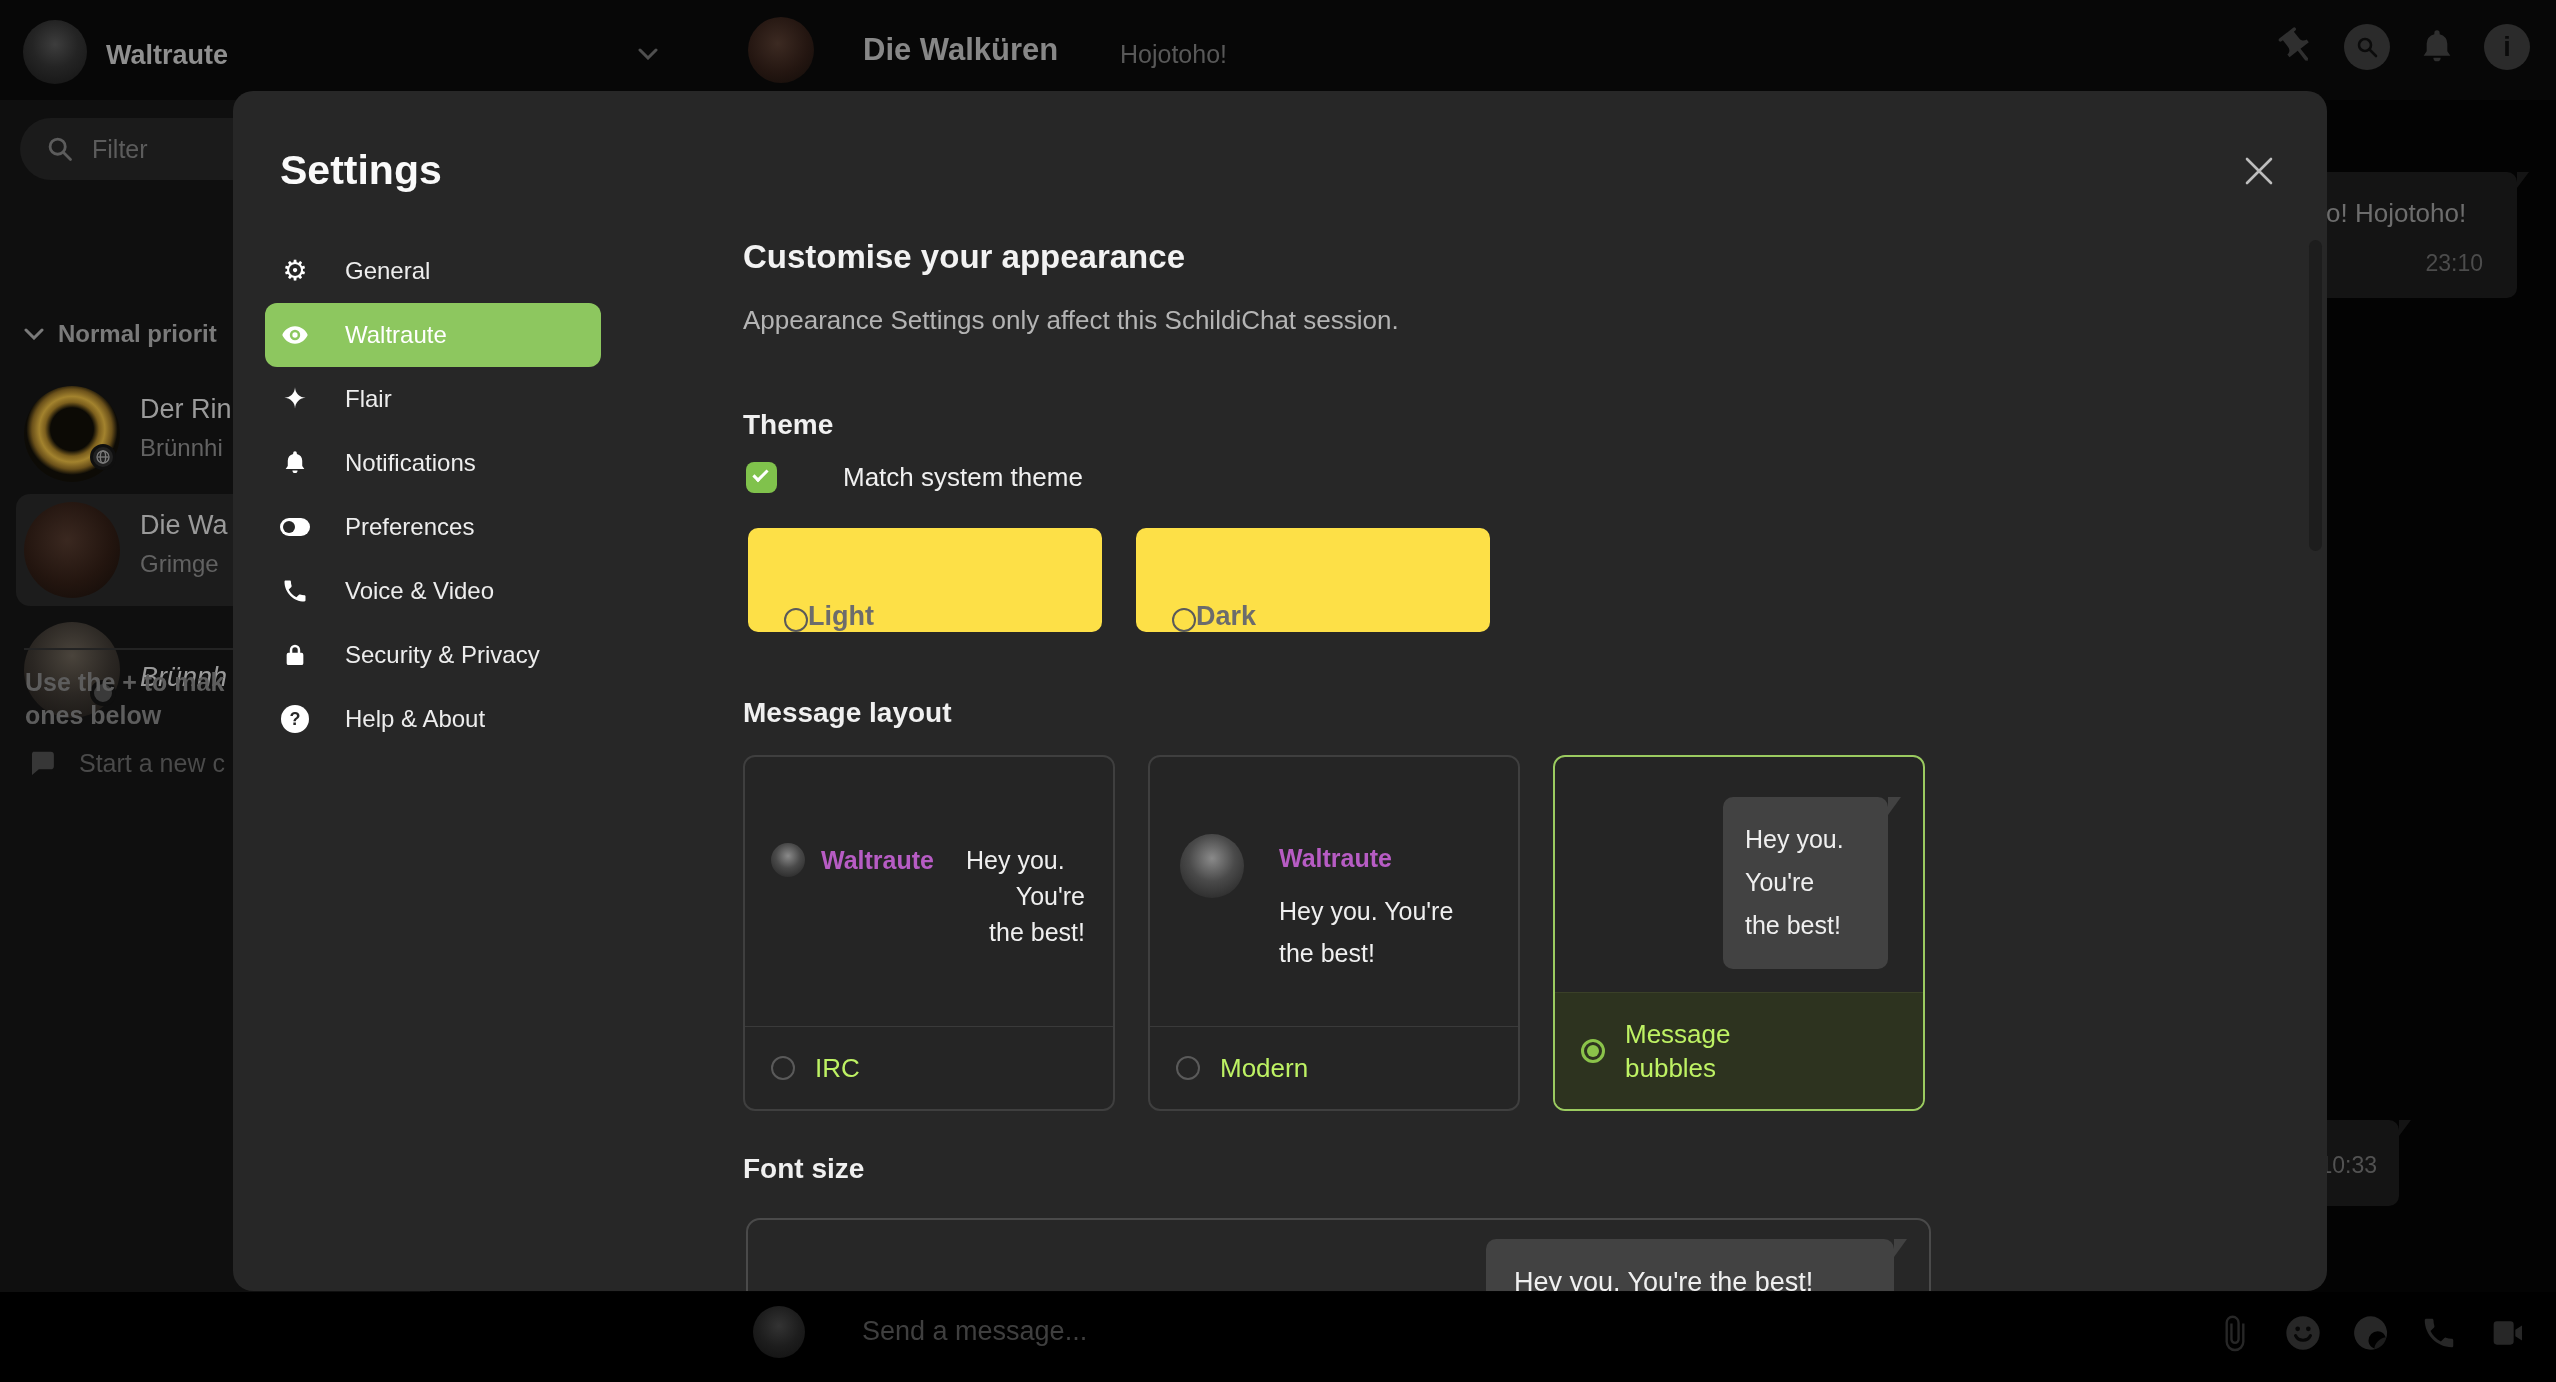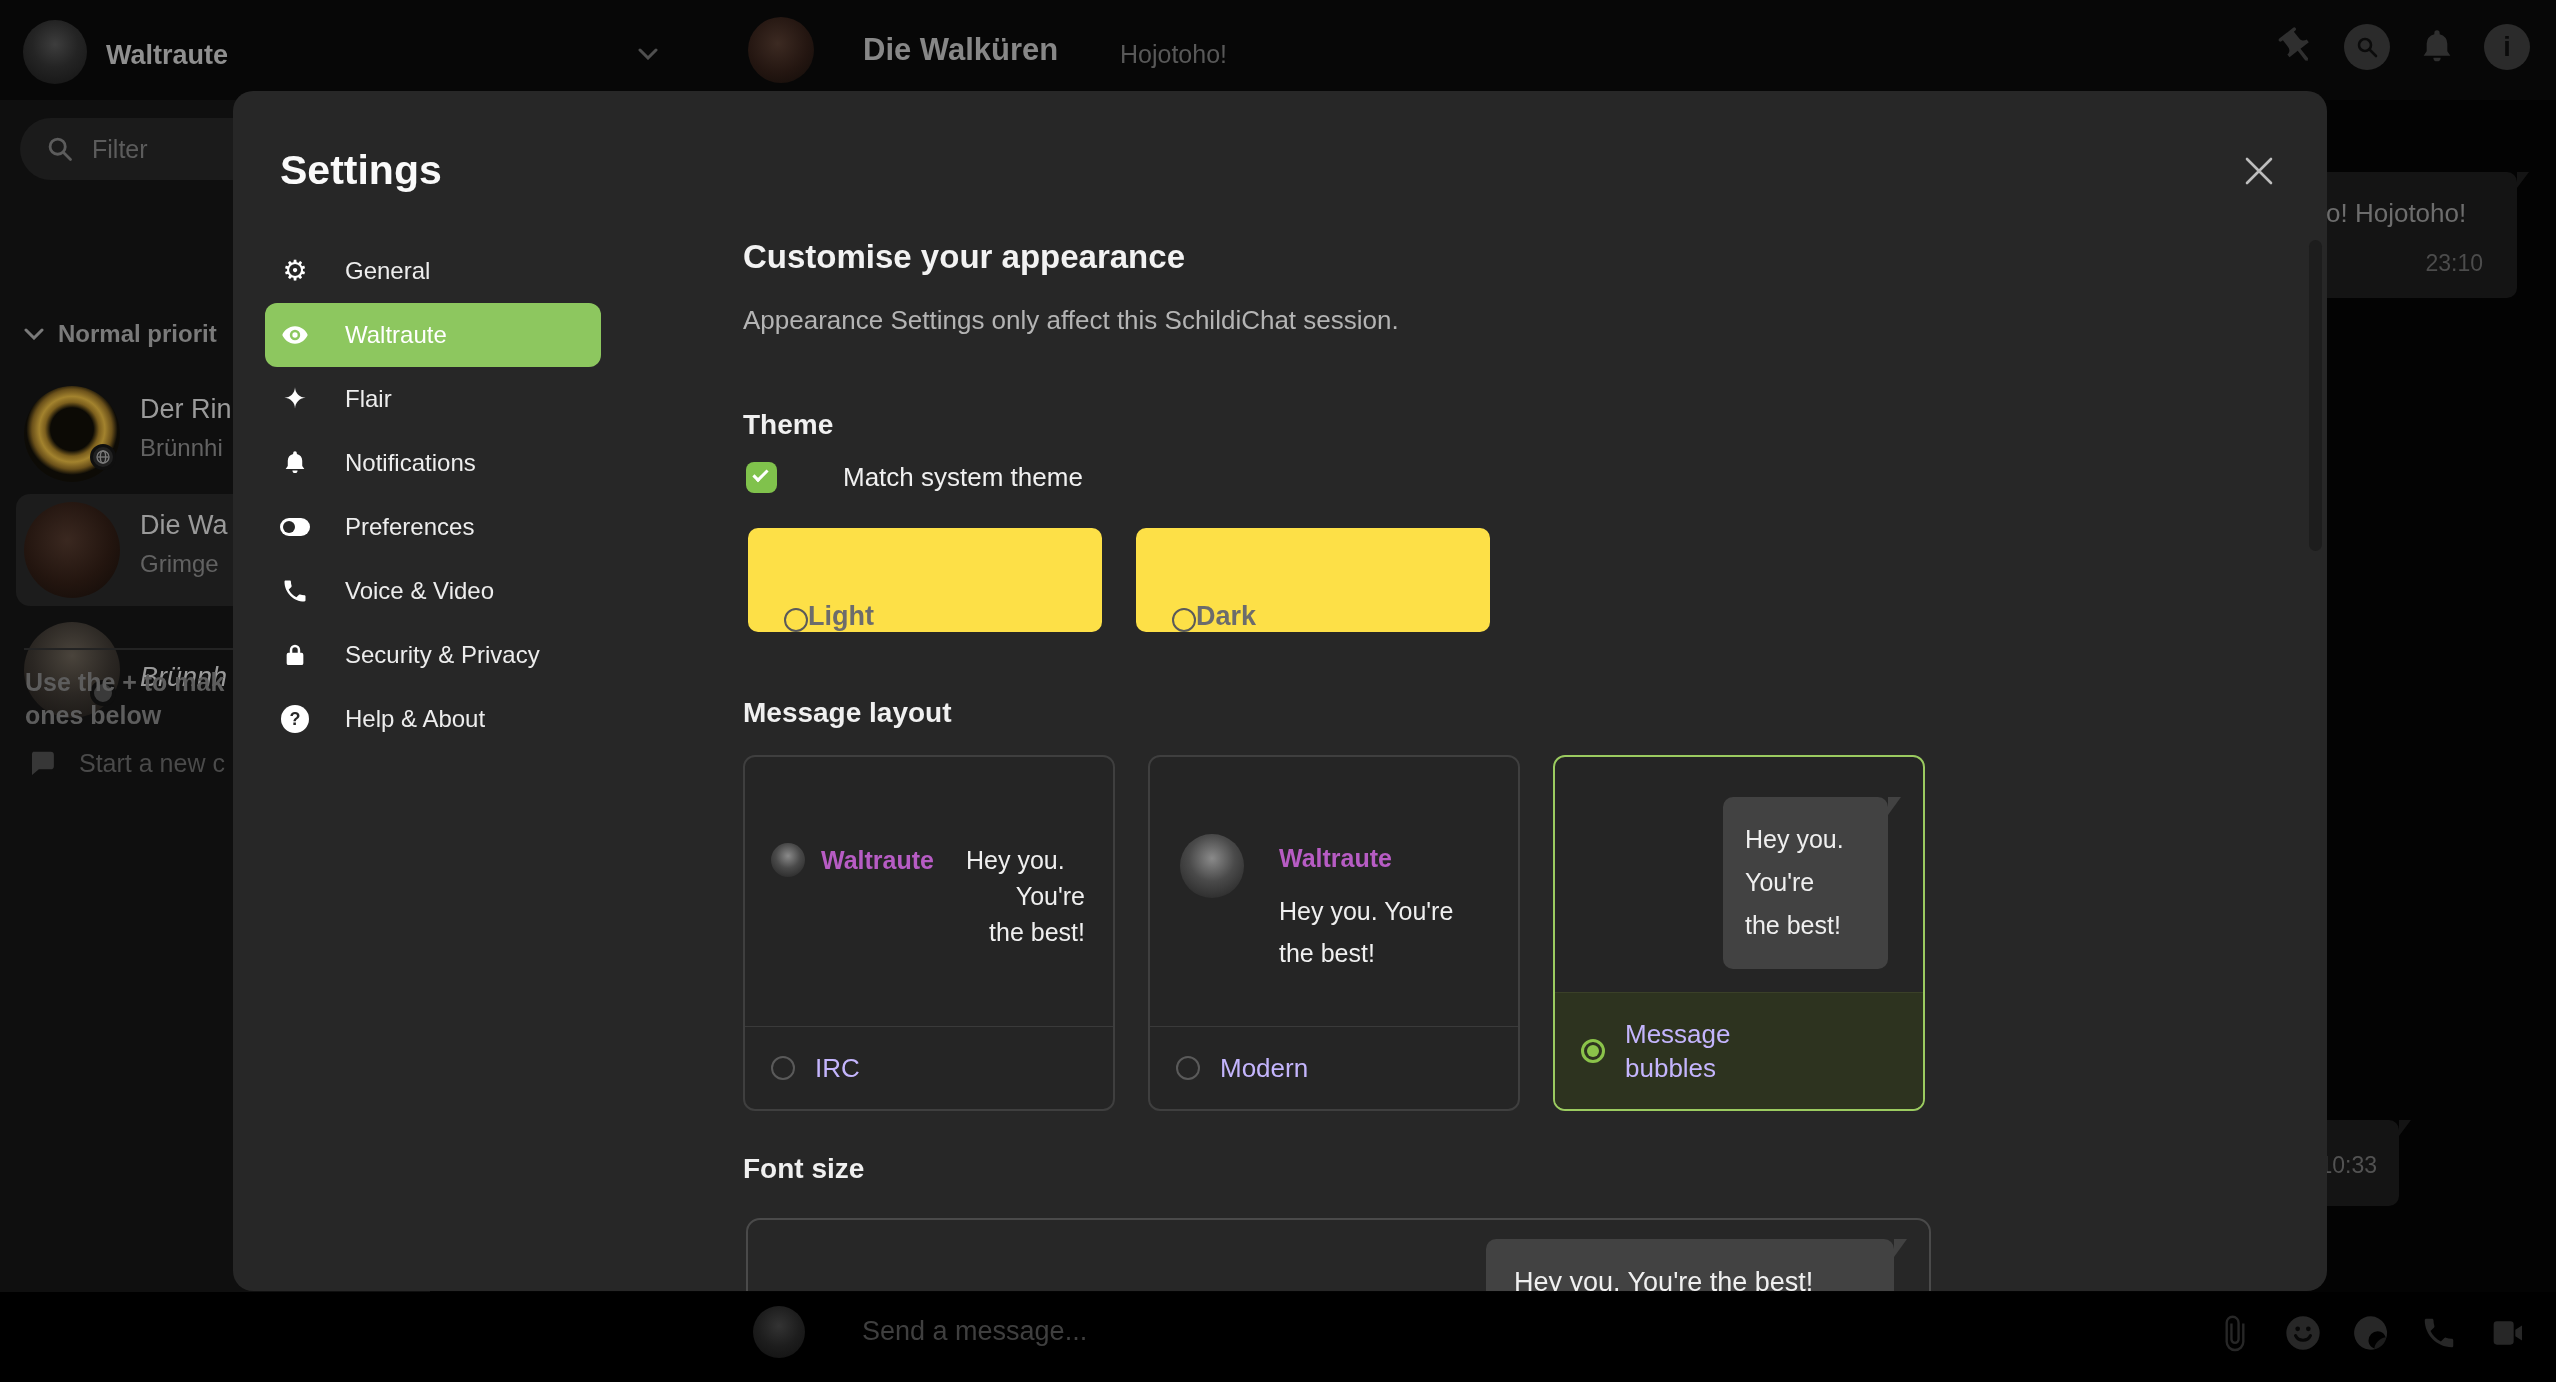--- a/index.html
+++ b/index.html
@@ -98,21 +98,21 @@
   .radio.checked { border:3px solid #8bc34a; position:relative; }
   .radio.checked::after { content:""; position:absolute; left:3px; top:3px; width:12px; height:12px; border-radius:50%; background:#8bc34a; }
   .theme-opt-label { font-size:27px; font-weight:bold; color:#6c6c6c; }
 
   .layout-cards { position:absolute; left:0; top:664px; display:flex; gap:33px; }
   .layout-card { width:372px; height:356px; border:2px solid #3f3f3f; border-radius:12px; position:relative; background:#252525; }
   .layout-card.selected { border-color:#9bcb60; }
   .lc-footer { position:absolute; left:0; right:0; bottom:0; height:83px; border-top:1px solid #3a3a3a;
     display:flex; align-items:center; padding-left:26px; gap:20px; border-radius:0 0 10px 10px; }
   .layout-card.selected .lc-footer { height:117px; background:#2d331f; border-top:1px solid #3a4028; }
-  .lc-label { font-size:26px; color:#c4b5fd; line-height:34px; width:170px; }
+  .lc-label { font-size:26px; color:#bef264; line-height:34px; width:170px; }
   .mini-avatar { border-radius:50%; background:radial-gradient(circle at 50% 38%, #8a8a8a 0%, #4a4a4a 45%, #1e1e1e 100%); }
   .uname { color:#b75cc4; font-weight:bold; font-size:25px; }
   .pv-text { color:#efefef; font-size:25px; }
   .card-abs { position:absolute; white-space:nowrap; }
 
   .pv-bubble { position:absolute; background:#424242; border-radius:10px; }
   .pv-bubble::after { content:""; position:absolute; top:0; right:-13px; border-top:18px solid #424242; border-right:13px solid transparent; }
 
   .font-panel { position:absolute; left:3px; top:1127px; width:1185px; height:170px; border:2px solid #4a4a4a; border-radius:14px; background:#272727; }
   .fs-bubble { left:738px; top:19px; width:408px; height:130px; }

